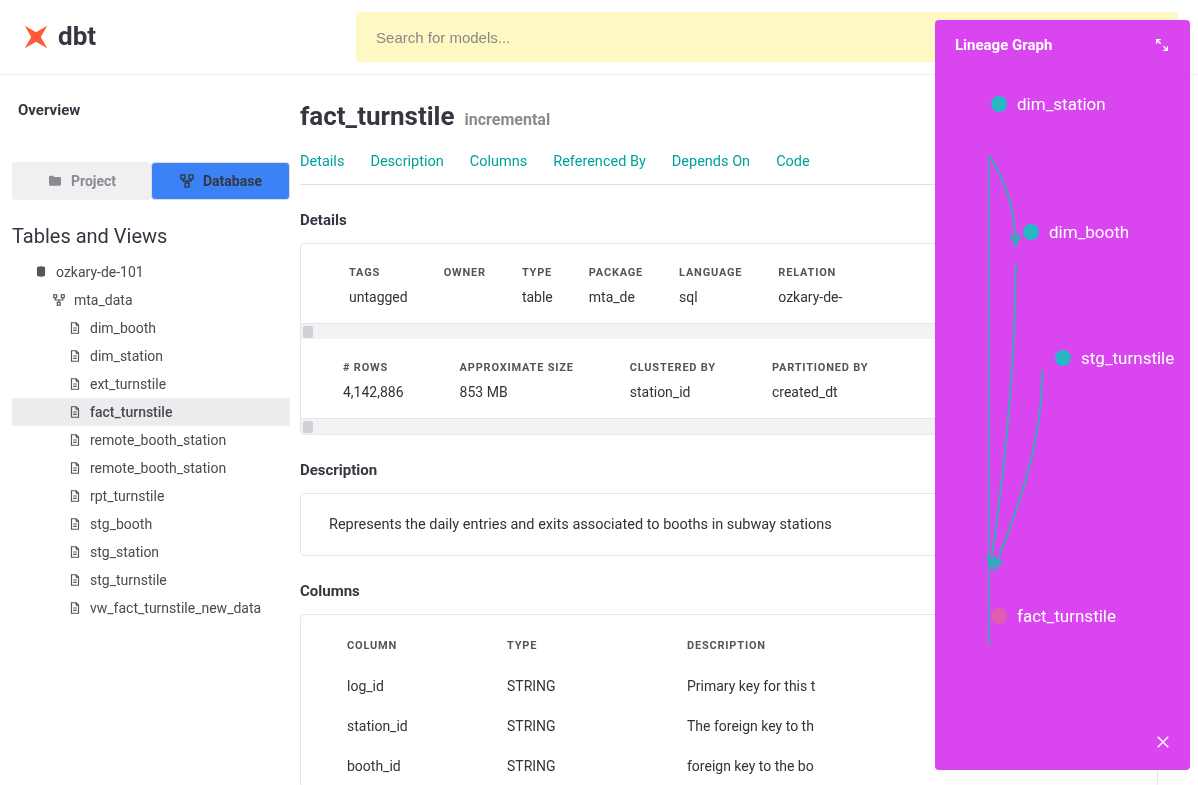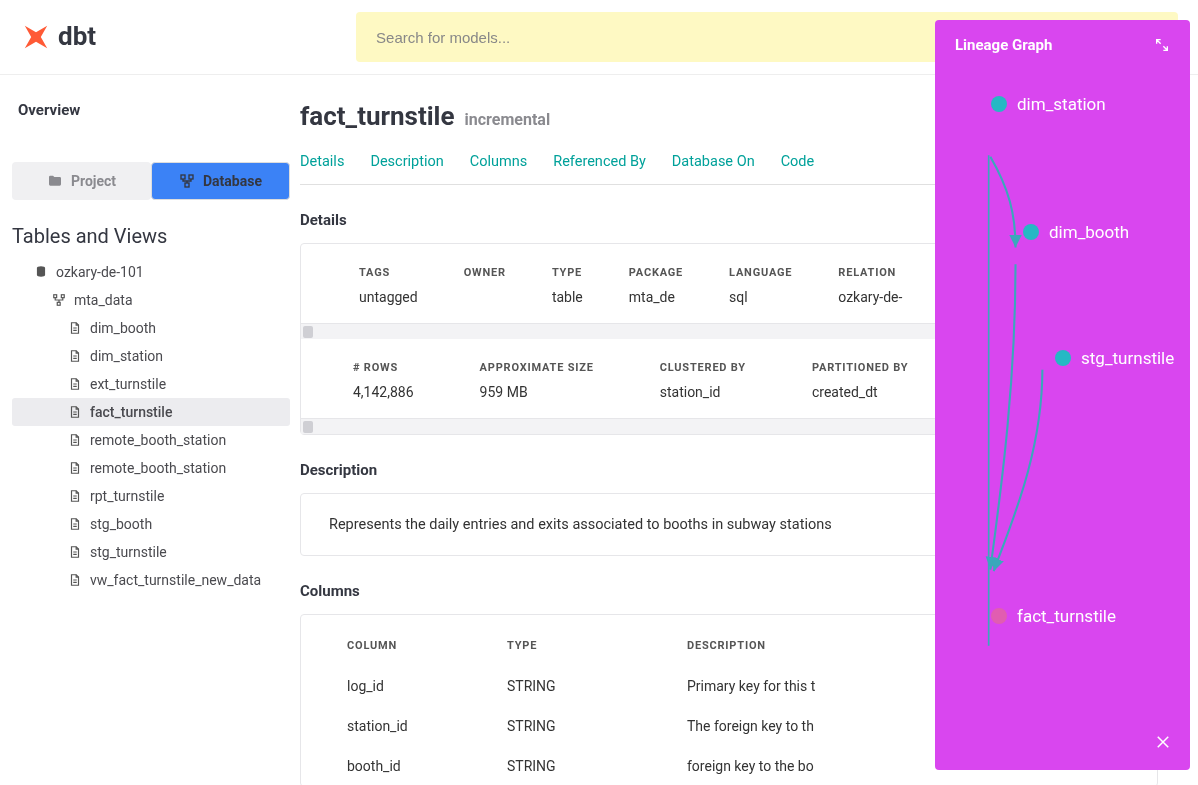--- a/index.html
+++ b/index.html
@@ -31,21 +31,21 @@
 
 .main { flex: 1; padding: 26px 40px 0 0; overflow-y: auto; }
 .model-title { font-size: 26px; font-weight: 700; color: #343741; display: flex; align-items: baseline; gap: 10px; }
 .model-title .subtitle { font-size: 16px; font-weight: 700; color: #8a8a8f; }
 .nav-tabs { display: flex; gap: 26px; margin-top: 22px; border-bottom: 1px solid #e0e0e0; padding-bottom: 14px; }
 .nav-tab { color: #00a19a; font-size: 14.5px; cursor: pointer; }
 
 .section-title { font-weight: 700; font-size: 15px; margin: 26px 0 14px; }
 .card { border: 1px solid #e6e6e9; border-radius: 4px; }
 .details-grid { display: flex; padding: 22px 28px 18px 48px; gap: 36px; }
-.dcol { display: flex; flex-direction: column; gap: 10px; margin-left: 10px; }
+.dcol { display: flex; flex-direction: column; gap: 10px; }
 .dlabel { font-size: 11px; font-weight: 700; letter-spacing: 0.8px; color: #555; }
 .dval { font-size: 14px; color: #333; }
 .scrollbar { height: 16px; background: #f3f3f5; border-top: 1px solid #e6e6e9; position: relative; }
 .scrollbar .thumb { position: absolute; left: 2px; width: 10px; height: 12px; top: 2px; background: #cfcfd4; border-radius: 2px; }
 .desc-card { border: 1px solid #e6e6e9; border-radius: 4px; padding: 22px 28px; font-size: 14.5px; color: #333; }
 .cols-header, .cols-row { display: grid; grid-template-columns: 160px 180px 1fr; padding: 14px 46px; font-size: 14px; }
 .cols-header { font-size: 11px; font-weight: 700; letter-spacing: 0.8px; color: #555; padding-top: 24px; padding-bottom: 14px; }
 .cols-row { padding-top: 12px; padding-bottom: 12px; color: #333; }
 
 .lineage { position: absolute; top: 20px; right: 8px; width: 255px; height: 750px; background: #d946ef; border-radius: 4px; color: #fff; }
@@ -174,20 +174,28 @@
             <path d="M9 12h6M9 16h6"></path>
           </svg>
           <span>stg_booth</span>
         </div>
         <div class="tree-item indent-3">
           <svg viewBox="0 0 24 24" fill="none" stroke="#555" stroke-width="2">
             <path d="M6 3h8l4 4v14H6z"></path>
             <path d="M14 3v4h4"></path>
             <path d="M9 12h6M9 16h6"></path>
           </svg>
+          <span>stg_station</span>
+        </div>
+        <div class="tree-item indent-3">
+          <svg viewBox="0 0 24 24" fill="none" stroke="#555" stroke-width="2">
+            <path d="M6 3h8l4 4v14H6z"></path>
+            <path d="M14 3v4h4"></path>
+            <path d="M9 12h6M9 16h6"></path>
+          </svg>
           <span>stg_turnstile</span>
         </div>
         <div class="tree-item indent-3">
           <svg viewBox="0 0 24 24" fill="none" stroke="#555" stroke-width="2">
             <path d="M6 3h8l4 4v14H6z"></path>
             <path d="M14 3v4h4"></path>
             <path d="M9 12h6M9 16h6"></path>
           </svg>
           <span>vw_fact_turnstile_new_data</span>
         </div>
@@ -197,21 +205,21 @@
   <div class="main">
     <div class="model-title">
       <span>fact_turnstile</span>
       <span class="subtitle">incremental</span>
     </div>
     <div class="nav-tabs" id="nav-tabs">
         <span class="nav-tab">Details</span>
         <span class="nav-tab">Description</span>
         <span class="nav-tab">Columns</span>
         <span class="nav-tab">Referenced By</span>
-        <span class="nav-tab">Database On</span>
+        <span class="nav-tab">Depends On</span>
         <span class="nav-tab">Code</span>
       </div>
 
     <div class="section-title">Details</div>
     <div class="card">
       <div class="details-grid" id="details1">
           <div class="dcol">
             <div class="dlabel">TAGS</div>
             <div class="dval">untagged</div>
           </div>
@@ -239,21 +247,21 @@
       <div class="scrollbar">
           <div class="thumb"></div>
         </div>
       <div class="details-grid" id="details2" style="padding-left:42px;gap:56px;">
           <div class="dcol">
             <div class="dlabel"># ROWS</div>
             <div class="dval">4,142,886</div>
           </div>
           <div class="dcol">
             <div class="dlabel">APPROXIMATE SIZE</div>
-            <div class="dval">959 MB</div>
+            <div class="dval">853 MB</div>
           </div>
           <div class="dcol">
             <div class="dlabel">CLUSTERED BY</div>
             <div class="dval">station_id</div>
           </div>
           <div class="dcol">
             <div class="dlabel">PARTITIONED BY</div>
             <div class="dval">created_dt</div>
           </div>
         </div>

